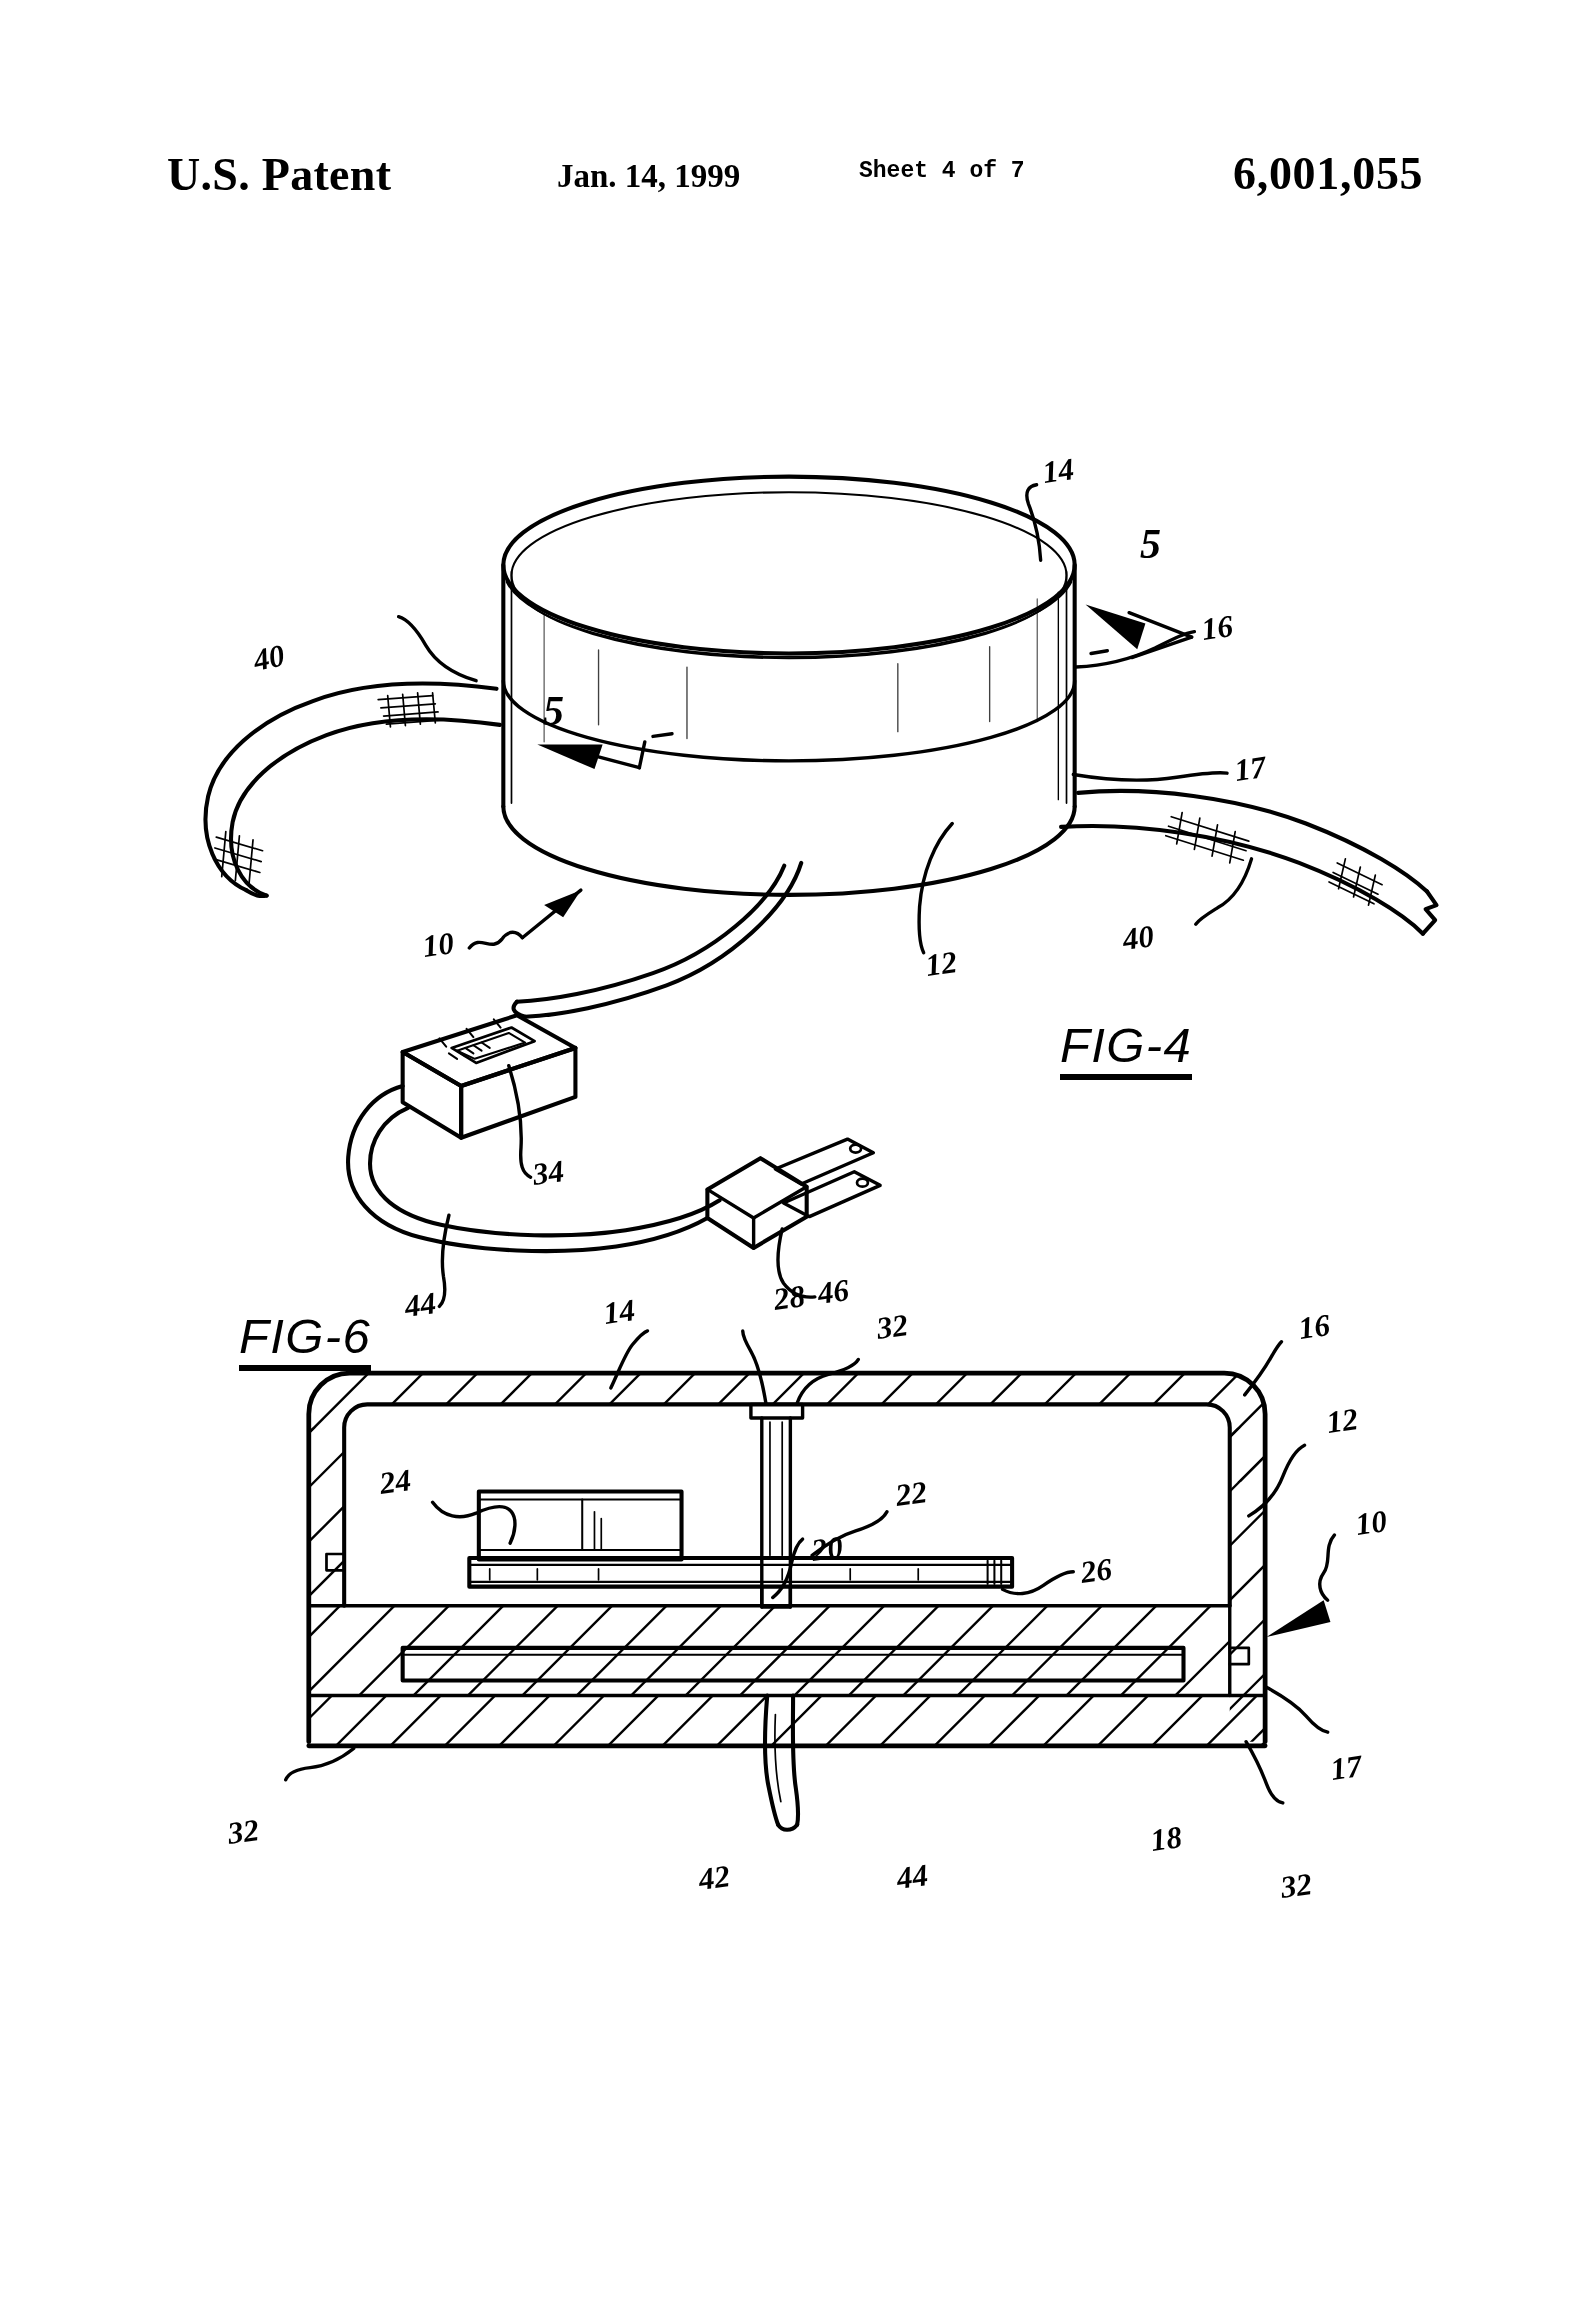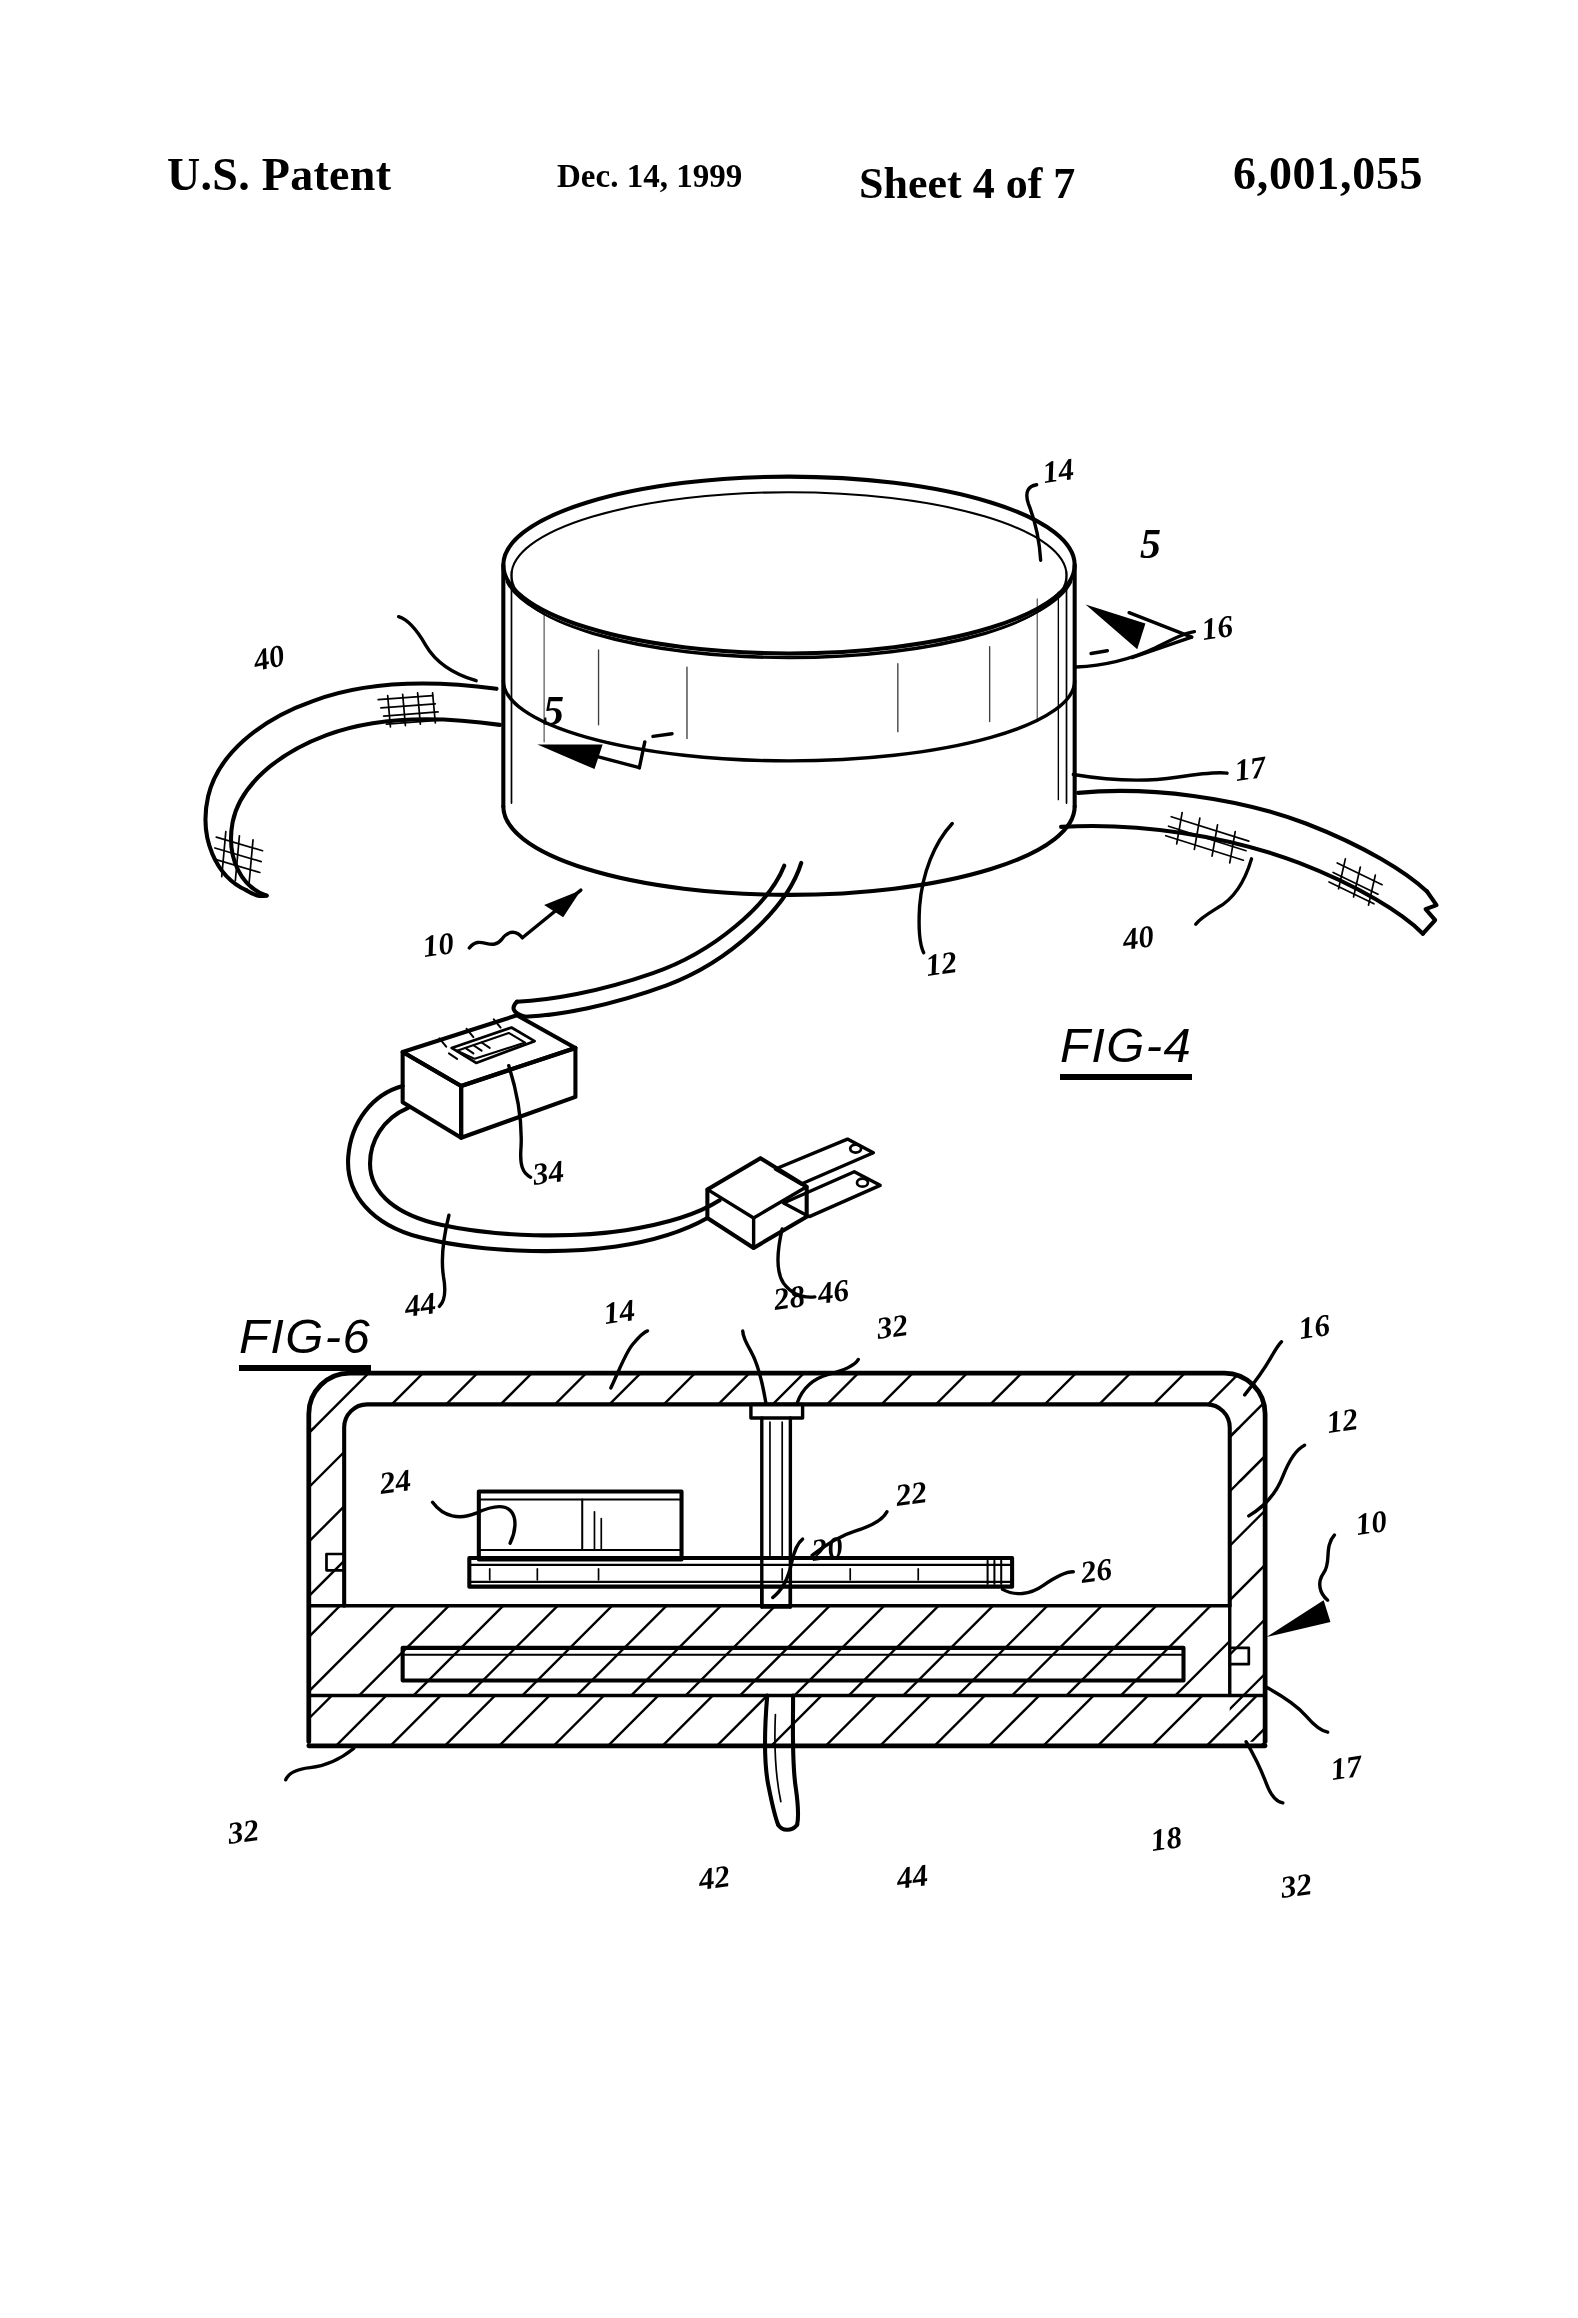--- a/index.html
+++ b/index.html
@@ -34,21 +34,22 @@
     letter-spacing: 0.3px;
   }
   #hdr-date {
     left: 557px;
     top: 158px;
     font-size: 33px;
   }
   #hdr-sheet {
     left: 859px;
     top: 158px;
-    font-size: 44px;
+    font-size: 23px;
+    font-family: Liberation Mono, monospace;
   }
   #hdr-patnum {
     left: 1233px;
     top: 147px;
     font-size: 46px;
     letter-spacing: 0.7px;
   }
 
   
   .fig-svg {
@@ -101,21 +102,21 @@
     font-size: 42px;
     line-height: 1;
   }
 </style>
 </head>
 <body>
 
 <div id="sheet">
 
   <div class="hdr" id="hdr-uspatent">U.S. Patent</div>
-  <div class="hdr" id="hdr-date">Dec. 14, 1999</div>
+  <div class="hdr" id="hdr-date">Jan. 14, 1999</div>
   <div class="hdr" id="hdr-sheet">Sheet 4 of 7</div>
   <div class="hdr" id="hdr-patnum">6,001,055</div>
 
   <svg class="fig-svg" width="1578" height="2319" viewBox="0 0 2320 3408" xmlns="http://www.w3.org/2000/svg">
     <g fill="none" stroke="#000" stroke-width="5" stroke-linecap="round" stroke-linejoin="round">
 
       <ellipse cx="1160" cy="830" rx="420" ry="130" stroke-width="6"></ellipse>
 
       <ellipse cx="1160" cy="845" rx="408" ry="122" stroke-width="3"></ellipse>
 

